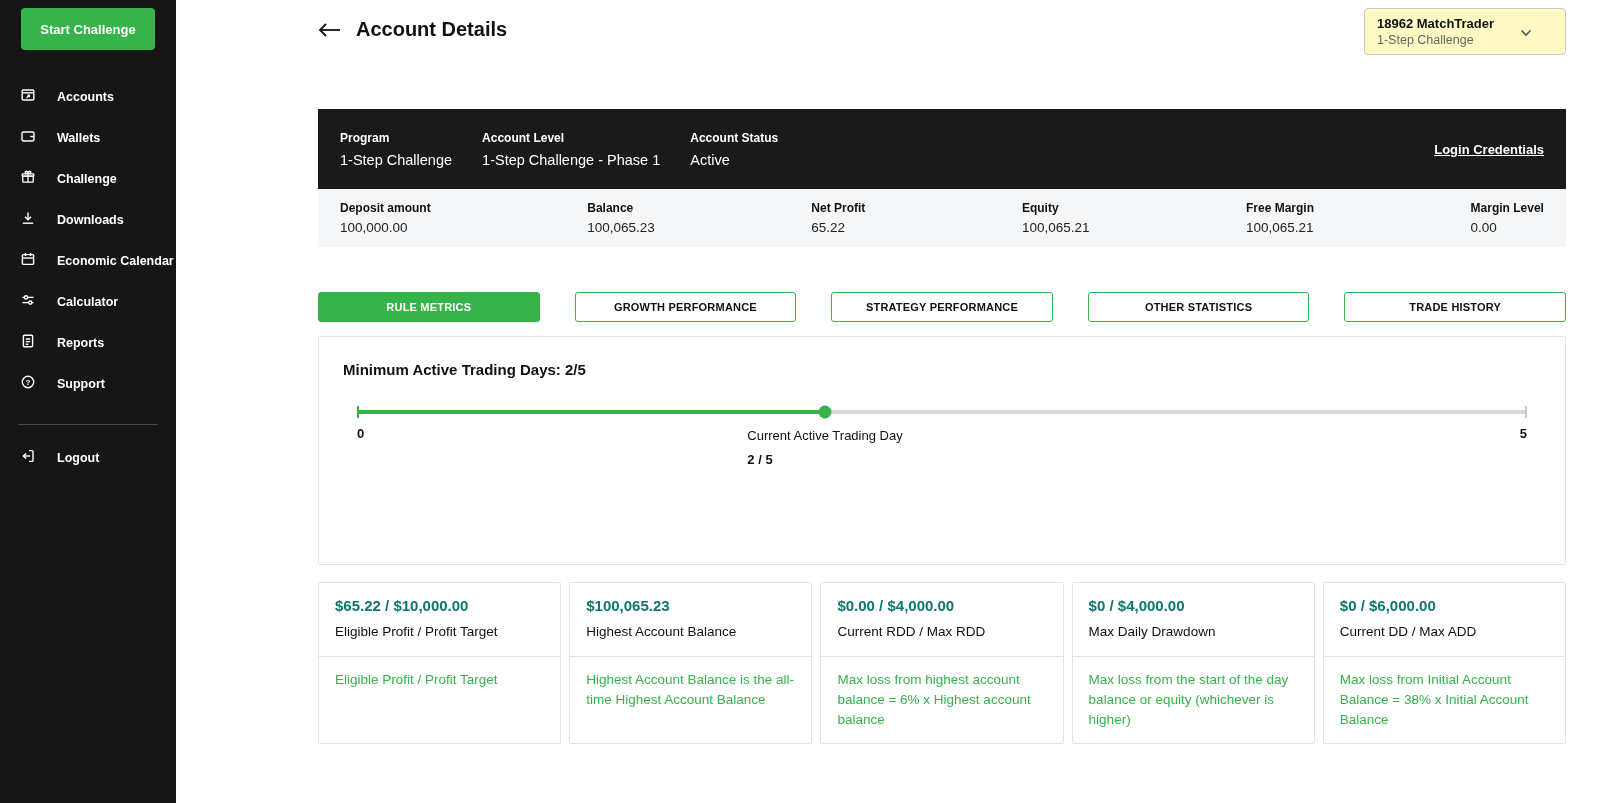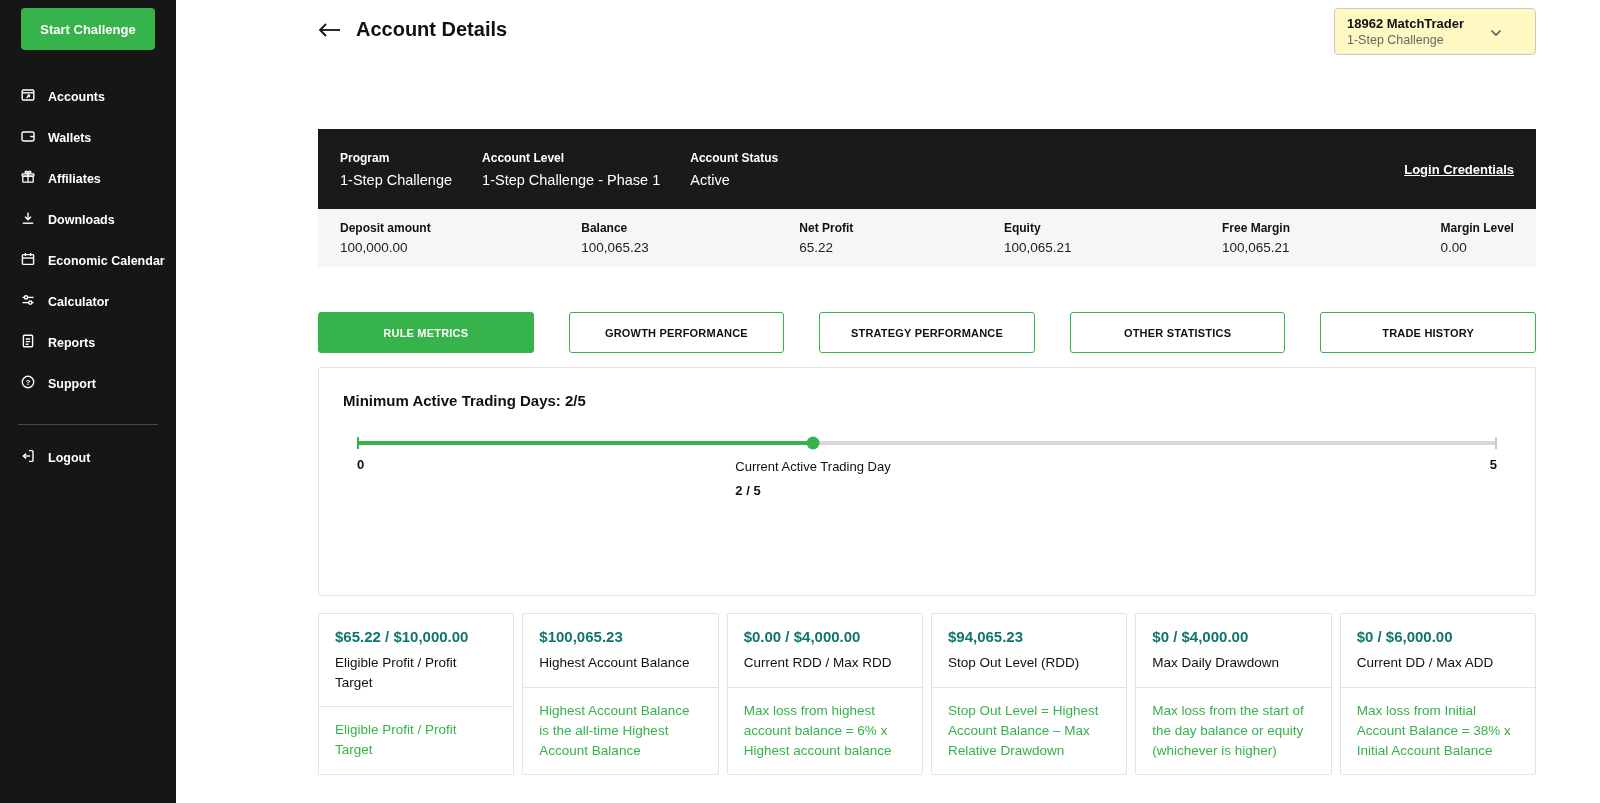--- a/index.html
+++ b/index.html
@@ -8,47 +8,47 @@
     --dark-bar-bg:#1a1a1a;
   }
   *{box-sizing:border-box;margin:0;padding:0}
   html,body{width:1600px;height:803px}
   body{font-family:"Liberation Sans",sans-serif;background:#fff;overflow:hidden}
   .app{display:flex;height:100%}
 
   
   .sidebar{width:176px;background:var(--sidebar-bg);color:#fff;flex-shrink:0;display:flex;flex-direction:column;padding-top:8px}
   .start-btn{margin:0 auto 26px;width:134px;height:42px;background:var(--accent);color:#fff;font-weight:bold;font-size:13px;border:none;border-radius:4px;cursor:pointer;font-family:inherit}
-  .nav-item{display:flex;align-items:center;gap:12px;padding:11px 20px;font-size:12.5px;font-weight:600;cursor:pointer;white-space:nowrap}
+  .nav-item{display:flex;align-items:center;gap:21px;padding:11px 20px;font-size:12.5px;font-weight:600;cursor:pointer;white-space:nowrap}
   .nav-item svg{flex-shrink:0}
   .sidebar-divider{border:none;border-top:1px solid #4a4a4a;margin:20px 18px 12px}
 
   
-  .main{flex:1;padding:8px 64px 0 142px;background:#fff}
+  .main{flex:1;padding:8px 34px 0 142px;background:#fff}
   .header{display:flex;justify-content:space-between;align-items:flex-start}
   .header-left{display:flex;align-items:center;gap:14px;padding-top:10px}
   .page-title{font-size:20px;font-weight:bold;color:#111}
   .account-selector{border:1px solid #c9c9c9;border-radius:4px;padding:7px 12px;display:flex;align-items:center;gap:26px;min-width:202px;cursor:pointer;background:#fef9c3}
   .acct-line1{font-size:13px;font-weight:bold;color:#111}
   .acct-line2{font-size:12.5px;color:#666;margin-top:2px}
 
   
-  .dark-bar{margin-top:74px;background:var(--dark-bar-bg);color:#fff;height:80px;display:flex;align-items:center;padding:0 22px;gap:30px}
+  .dark-bar{margin-top:54px;background:var(--dark-bar-bg);color:#fff;height:80px;display:flex;align-items:center;padding:0 22px;gap:30px}
   .dark-field .f-label{font-size:12px;font-weight:bold;margin-bottom:7px}
   .dark-field .f-value{font-size:14.5px}
   .login-cred{margin-left:auto;color:#fff;font-size:13px;font-weight:bold;text-decoration:underline;cursor:pointer}
 
   
   .stats-bar{background:#f5f6f7;height:58px;display:flex;align-items:center;justify-content:space-between;padding:0 22px}
   .stat .s-label{font-size:12px;font-weight:bold;color:#111;margin-bottom:5px}
   .stat .s-value{font-size:13.5px;color:#222}
 
   
   .tabs{display:flex;gap:35px;margin-top:45px}
-  .tab{flex:1;height:41px;border:1px solid var(--accent);background:#fff;color:#111;font-weight:bold;font-size:11px;letter-spacing:.2px;border-radius:3px;cursor:pointer;font-family:inherit}
+  .tab{flex:1;height:30px;border:1px solid var(--accent);background:#fff;color:#111;font-weight:bold;font-size:11px;letter-spacing:.2px;border-radius:3px;cursor:pointer;font-family:inherit}
   .tab.active{background:var(--accent);color:#fff}
 
   
   .trading-card{border:1px solid #e3e3e3;margin-top:14px;height:229px;padding:24px;border-radius:2px}
   .tc-title{font-size:15px;font-weight:bold;color:#111}
   .slider-wrap{margin:32px 14px 0;position:relative;height:120px}
   .slider-track{position:relative;height:4px;background:#d8d8d8;border-radius:2px}
   .slider-fill{position:absolute;left:0;top:0;height:4px;background:var(--accent);border-radius:2px}
   .slider-thumb{position:absolute;top:2px;width:13px;height:13px;background:var(--accent);border-radius:50%;transform:translate(-50%,-50%);cursor:pointer}
   .tick{position:absolute;top:-4px;width:2px;height:12px}
@@ -91,21 +91,21 @@
           </svg></span>
       <span>Wallets</span>
     </div>
     <div class="nav-item">
       <span><svg width="16" height="16" viewBox="0 0 16 16" fill="none" stroke="#fff" stroke-width="1.3">
             <rect x="2.8" y="7.2" width="10.4" height="6" rx="0.6"></rect>
             <rect x="2.2" y="4.8" width="11.6" height="2.4" rx="0.5"></rect>
             <path d="M8 4.8v8.4"></path>
             <path d="M8 4.6C8 3 6.8 2 5.8 2.3 4.6 2.7 5 4.6 8 4.6zM8 4.6C8 3 9.2 2 10.2 2.3 11.4 2.7 11 4.6 8 4.6z"></path>
           </svg></span>
-      <span>Affiliates</span>
+      <span>Challenge</span>
     </div>
     <div class="nav-item">
       <span><svg width="16" height="16" viewBox="0 0 16 16" fill="none" stroke="#fff" stroke-width="1.4">
             <path d="M8 2.5v7"></path>
             <path d="M5 6.8L8 9.8l3-3"></path>
             <path d="M2.8 13.2h10.4"></path>
           </svg></span>
       <span>Downloads</span>
     </div>
     <div class="nav-item">
@@ -263,27 +263,20 @@
       </div>
       <div class="mcard">
         <div class="mcard-top">
           <div class="mcard-value">$0.00 / $4,000.00</div>
           <div class="mcard-label">Current RDD / Max RDD</div>
         </div>
         <div class="mcard-desc">Max loss from highest account balance = 6% x Highest account balance</div>
       </div>
       <div class="mcard">
         <div class="mcard-top">
-          <div class="mcard-value">$94,065.23</div>
-          <div class="mcard-label">Stop Out Level (RDD)</div>
-        </div>
-        <div class="mcard-desc">Stop Out Level = Highest Account Balance – Max Relative Drawdown</div>
-      </div>
-      <div class="mcard">
-        <div class="mcard-top">
           <div class="mcard-value">$0 / $4,000.00</div>
           <div class="mcard-label">Max Daily Drawdown</div>
         </div>
         <div class="mcard-desc">Max loss from the start of the day balance or equity (whichever is higher)</div>
       </div>
       <div class="mcard">
         <div class="mcard-top">
           <div class="mcard-value">$0 / $6,000.00</div>
           <div class="mcard-label">Current DD / Max ADD</div>
         </div>

